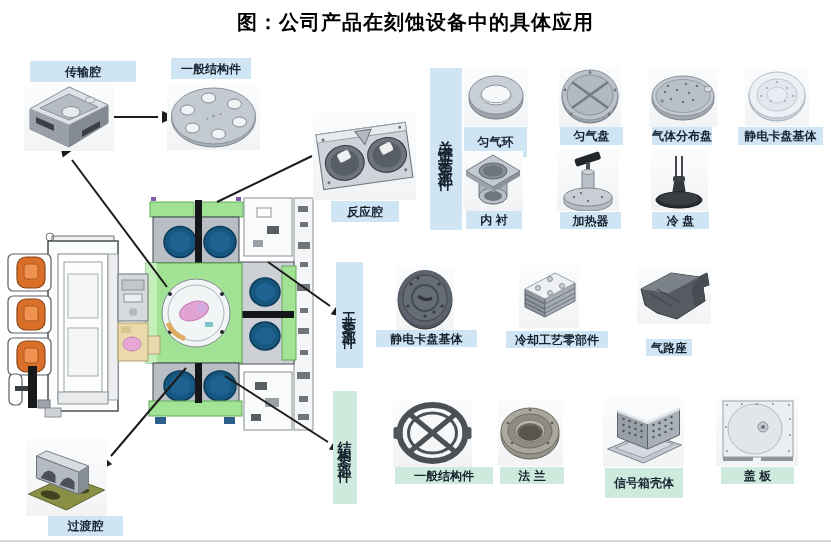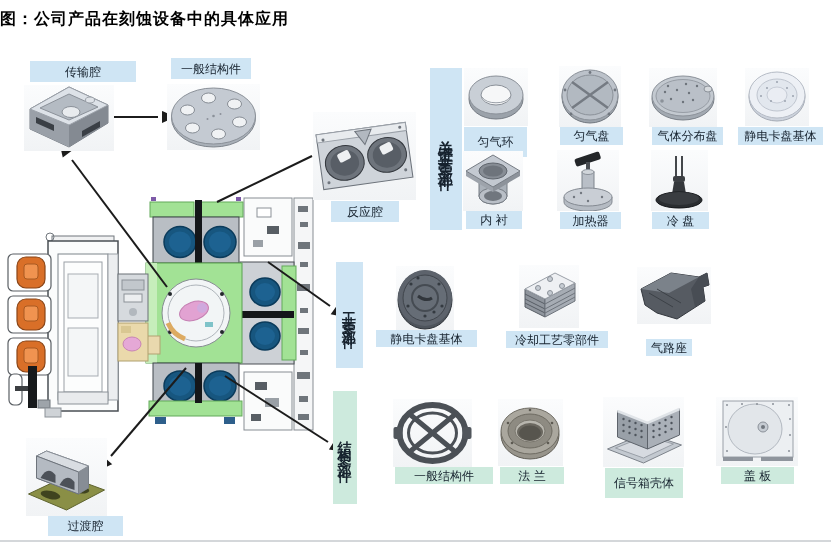--- a/index.html
+++ b/index.html
@@ -1,21 +1,21 @@
 <!DOCTYPE html>
 <html><head>
 <meta charset="utf-8">
 <style>
   html,body{margin:0;padding:0;background:#ffffff;}
   .canvas{position:relative;width:831px;height:546px;background:#ffffff;overflow:hidden;
           font-family:"Liberation Sans","DejaVu Sans",sans-serif;}
-  .title{position:absolute;left:0;top:9px;width:100%;
-         font-size:16px;font-weight:bold;color:#000;letter-spacing:1px;}
+  .title{position:absolute;left:0;top:9px;width:100%;text-align:center;
+         font-size:20px;font-weight:bold;color:#000;letter-spacing:1px;}
   .lbl{position:absolute;display:flex;align-items:center;justify-content:center;
-       font-size:12px;font-weight:normal;color:#16222e;white-space:nowrap;line-height:1;}
+       font-size:12px;font-weight:bold;color:#16222e;white-space:nowrap;line-height:1;}
   .lbl.blue{background:#cfe5f4;}
   .lbl.green{background:#cdeadd;}
   .vlbl{position:absolute;writing-mode:vertical-rl;text-orientation:upright;
         display:flex;align-items:center;justify-content:center;
         font-weight:bold;color:#16222e;line-height:1;}
   .vlbl.blue{background:#cfe5f4;}
   .vlbl.green{background:#cdeadd;}
   #cat-key{font-size:15px;letter-spacing:6px;}
   #cat-proc{font-size:14px;letter-spacing:6px;}
   #cat-struct{font-size:14px;letter-spacing:7px;}
@@ -280,21 +280,21 @@
       <circle cx="19" cy="18" r="1.2" fill="#6d737b"></circle>
         <circle cx="28" cy="22" r="1.2" fill="#6d737b"></circle>
       <circle cx="34" cy="34" r="1.2" fill="#6d737b"></circle>
         <circle cx="40" cy="25" r="1.2" fill="#6d737b"></circle>
       <circle cx="44" cy="32" r="1.2" fill="#6d737b"></circle>
         <circle cx="37" cy="16" r="1.2" fill="#6d737b"></circle>
       <circle cx="48" cy="18" r="1.2" fill="#6d737b"></circle>
         <circle cx="13" cy="33" r="1.8" fill="#8b9199"></circle>
     </svg>
   </div>
-  <div class="lbl blue" style="left:652px;top:127px;width:71px;height:18px">气体分布盘</div>
+  <div class="lbl blue" style="left:652px;top:127px;width:60px;height:18px">气体分布盘</div>
 
   <div class="img" style="left:745px;top:68px;width:64px;height:58px">
     <svg viewBox="0 0 64 58">
       <ellipse cx="32" cy="29" rx="28" ry="24" fill="#ccd2dc" stroke="#a5abb5"></ellipse>
       <ellipse cx="32" cy="27" rx="28" ry="23" fill="#edf0f5" stroke="#b6bcc6"></ellipse>
       <ellipse cx="32" cy="27" rx="20" ry="16" fill="#e2e7ee" stroke="#bfc5cf"></ellipse>
       <ellipse cx="32" cy="27" rx="10" ry="8" fill="#eaedf3" stroke="#c6ccd6"></ellipse>
       <circle cx="22" cy="20" r="1" fill="#9aa2ae"></circle>
         <circle cx="42" cy="20" r="1" fill="#9aa2ae"></circle>
       <circle cx="26" cy="33" r="1" fill="#9aa2ae"></circle>

